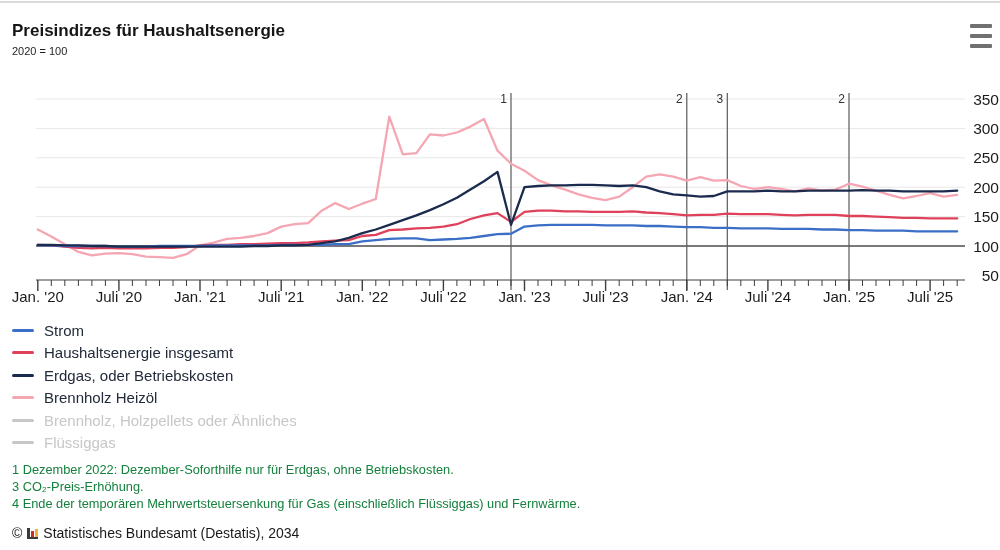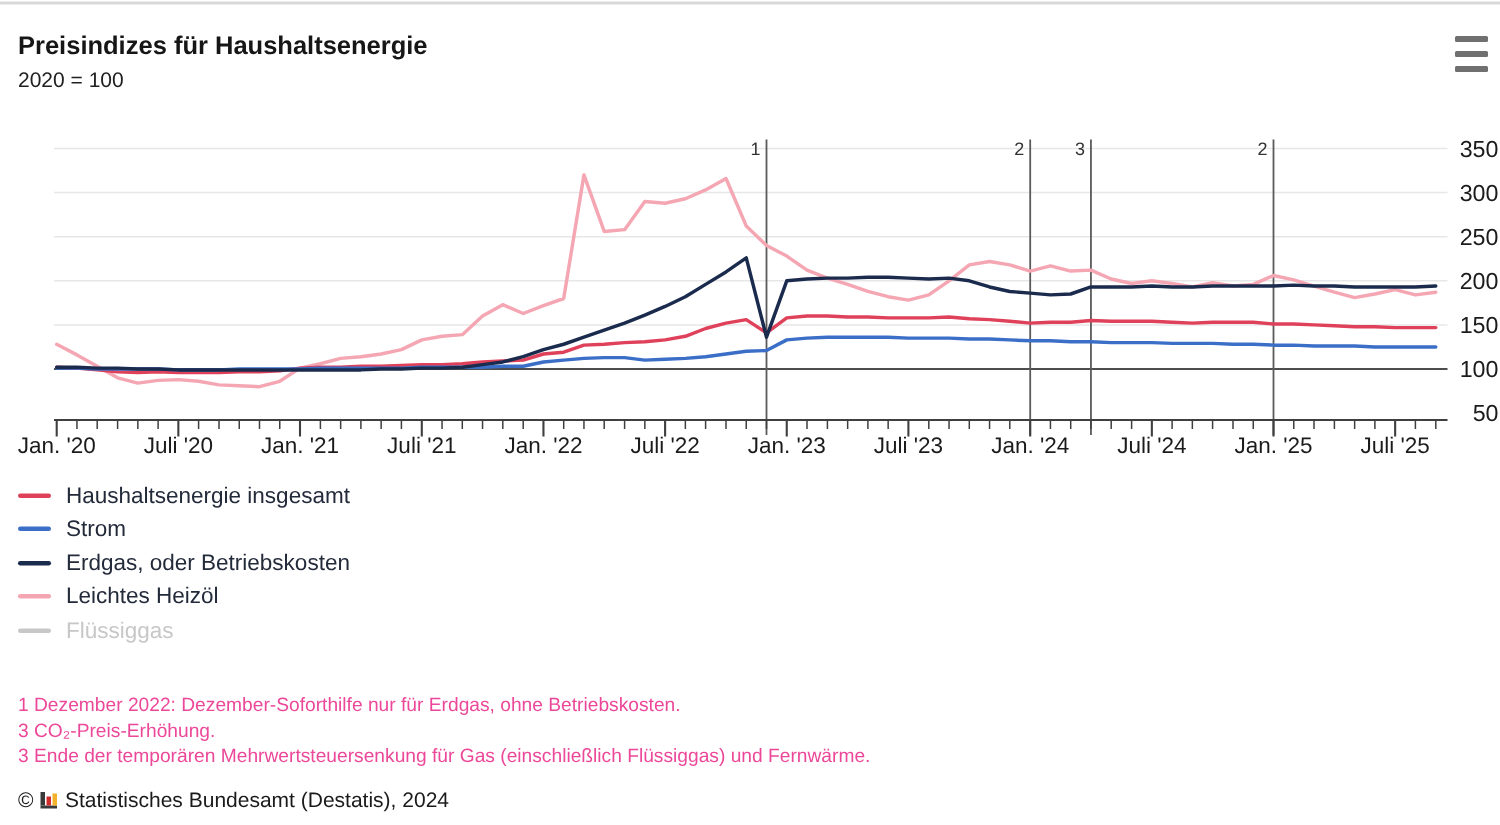--- a/index.html
+++ b/index.html
@@ -1,32 +1,32 @@
 <!DOCTYPE html>
 <html><head>
 <meta charset="utf-8">
 <style>
   * { margin:0; padding:0; box-sizing:border-box; }
   html,body { width:1000px; height:550px; background:#ffffff; overflow:hidden;
               font-family:"Liberation Sans","DejaVu Sans",sans-serif; }
   #stage { position:relative; width:1000px; height:550px; background:#fff; }
   .top-rule { position:absolute; left:0; top:1px; width:1000px; height:2px; background:#d9d9d9; }
   .title { position:absolute; left:12px; top:21px; font-size:17px; font-weight:bold; color:#161616; }
-  .subtitle { position:absolute; left:12px; top:45px; font-size:14px; color:#1f1f1f; }
+  .subtitle { position:absolute; left:12px; top:45px; font-size:11px; color:#1f1f1f; }
   .menu-btn { position:absolute; right:4px; top:23px; width:30px; height:26px; cursor:pointer;
               display:flex; flex-direction:column; justify-content:space-between; padding:1px 4px; }
   .menu-btn .bar { width:22px; height:4px; background:#707070; border-radius:1px; }
   #chart-wrap { position:absolute; left:0; top:85px; width:1000px; height:225px; }
   #chart-wrap svg { display:block; }
   .legend { position:absolute; left:12px; top:319px; list-style:none; }
   .legend li { height:22.5px; display:flex; align-items:center; gap:10px; cursor:pointer; }
   .legend .swatch { width:22px; height:3px; border-radius:2px; flex:0 0 auto; }
   .legend .lbl { font-size:15px; color:#232a3a; }
   .legend li.disabled .lbl { color:#c7c7c7; }
-  .footnotes { position:absolute; left:12px; top:461px; font-size:12.8px; color:#ec4899; line-height:17px; }
+  .footnotes { position:absolute; left:12px; top:461px; font-size:12.8px; color:#15803d; line-height:17px; }
   .source { position:absolute; left:12px; top:525px; display:flex; align-items:center; gap:5px;
             font-size:14px; color:#1a1a1a; }
   .destatis-logo { display:inline-flex; align-items:flex-end; gap:1px; height:12px;
                    border-bottom:2px solid #3a3a3a; padding-bottom:0; }
   .destatis-logo i { display:block; width:3px; }
   .destatis-logo .b1 { height:9px; background:#3a3a3a; }
   .destatis-logo .b2 { height:6px; background:#cf2b2b; }
   .destatis-logo .b3 { height:8px; background:#f3b229; }
 </style>
 </head>
@@ -151,49 +151,53 @@
         <text x="999" y="19.5" text-anchor="end" font-size="15.5" fill="#1b1b1b">350</text>
         <polyline points="37.8,144.5 51.3,151.6 64.8,159.2 78.4,166.9 91.9,170.4 105.4,168.6 118.9,168.1 132.4,169.2 146.0,171.6 159.5,172.2 173.0,172.8 186.5,169.2 200.0,160.4 213.6,157.5 227.1,153.9 240.6,152.8 254.1,151.0 267.6,148.1 281.2,141.6 294.7,139.2 308.2,138.1 321.7,125.7 335.2,118.1 348.8,124.0 362.3,118.7 375.8,114.0 389.3,31.6 402.8,69.3 416.4,68.1 429.9,49.3 443.4,50.5 456.9,47.5 470.4,41.6 484.0,34.0 497.5,65.7 511.0,78.7 524.5,85.7 538.0,95.1 551.6,100.4 565.1,104.6 578.6,109.3 592.1,112.8 605.6,115.1 619.2,111.6 632.7,102.2 646.2,91.6 659.7,89.3 673.2,91.6 686.8,95.7 700.3,92.2 713.8,95.7 727.3,95.1 740.8,101.0 754.4,104.0 767.9,102.2 781.4,104.0 794.9,106.3 808.4,103.4 822.0,105.7 835.5,104.6 849.0,98.7 862.5,101.6 876.0,105.7 889.6,109.8 903.1,113.4 916.6,111.0 930.1,108.1 943.6,111.6 957.2,109.8" fill="none" stroke="#f5a6b3" stroke-width="2.3" stroke-linejoin="round" stroke-linecap="round"></polyline>
         <polyline points="37.8,159.8 51.3,160.4 64.8,161.6 78.4,162.8 91.9,163.4 105.4,162.8 118.9,163.4 132.4,163.4 146.0,163.4 159.5,162.8 173.0,162.8 186.5,162.2 200.0,160.4 213.6,159.8 227.1,159.8 240.6,159.2 254.1,159.2 267.6,158.6 281.2,158.1 294.7,158.1 308.2,157.5 321.7,156.3 335.2,155.7 348.8,155.1 362.3,151.0 375.8,149.8 389.3,145.1 402.8,144.5 416.4,143.4 429.9,142.8 443.4,141.6 456.9,139.2 470.4,134.0 484.0,130.4 497.5,128.1 511.0,136.9 524.5,126.9 538.0,125.7 551.6,125.7 565.1,126.3 578.6,126.3 592.1,126.9 605.6,126.9 619.2,126.9 632.7,126.3 646.2,127.5 659.7,128.1 673.2,129.2 686.8,130.4 700.3,129.8 713.8,129.8 727.3,128.7 740.8,129.2 754.4,129.2 767.9,129.2 781.4,129.8 794.9,130.4 808.4,129.8 822.0,129.8 835.5,129.8 849.0,131.0 862.5,131.0 876.0,131.6 889.6,132.2 903.1,132.8 916.6,132.8 930.1,133.4 943.6,133.4 957.2,133.4" fill="none" stroke="#e0415a" stroke-width="2.3" stroke-linejoin="round" stroke-linecap="round"></polyline>
         <polyline points="37.8,160.4 51.3,160.4 64.8,161.0 78.4,161.0 91.9,161.0 105.4,161.0 118.9,161.6 132.4,161.6 146.0,161.6 159.5,161.0 173.0,161.0 186.5,161.0 200.0,161.0 213.6,160.4 227.1,160.4 240.6,160.4 254.1,160.4 267.6,160.4 281.2,159.8 294.7,159.8 308.2,159.8 321.7,159.8 335.2,159.2 348.8,159.2 362.3,156.3 375.8,155.1 389.3,153.9 402.8,153.4 416.4,153.4 429.9,155.1 443.4,154.5 456.9,153.9 470.4,152.8 484.0,151.0 497.5,149.2 511.0,148.7 524.5,141.6 538.0,140.4 551.6,139.8 565.1,139.8 578.6,139.8 592.1,139.8 605.6,140.4 619.2,140.4 632.7,140.4 646.2,141.0 659.7,141.0 673.2,141.6 686.8,142.2 700.3,142.2 713.8,142.8 727.3,142.8 740.8,143.4 754.4,143.4 767.9,143.4 781.4,143.9 794.9,143.9 808.4,143.9 822.0,144.5 835.5,144.5 849.0,145.1 862.5,145.1 876.0,145.7 889.6,145.7 903.1,145.7 916.6,146.3 930.1,146.3 943.6,146.3 957.2,146.3" fill="none" stroke="#3b6fc7" stroke-width="2.3" stroke-linejoin="round" stroke-linecap="round"></polyline>
         <polyline points="37.8,159.8 51.3,159.8 64.8,160.4 78.4,160.4 91.9,161.0 105.4,161.0 118.9,161.6 132.4,161.6 146.0,161.6 159.5,161.6 173.0,161.6 186.5,161.6 200.0,161.6 213.6,161.6 227.1,161.6 240.6,161.6 254.1,161.0 267.6,161.0 281.2,160.4 294.7,160.4 308.2,159.8 321.7,158.1 335.2,156.3 348.8,152.8 362.3,148.1 375.8,144.5 389.3,139.8 402.8,135.1 416.4,130.4 429.9,125.1 443.4,119.3 456.9,112.8 470.4,104.6 484.0,96.3 497.5,86.9 511.0,139.8 524.5,102.2 538.0,101.0 551.6,100.4 565.1,100.4 578.6,99.8 592.1,99.8 605.6,100.4 619.2,101.0 632.7,100.4 646.2,102.2 659.7,106.3 673.2,109.3 686.8,110.4 700.3,111.6 713.8,111.0 727.3,106.3 740.8,106.3 754.4,106.3 767.9,105.7 781.4,106.3 794.9,106.3 808.4,105.7 822.0,105.7 835.5,105.7 849.0,105.7 862.5,105.1 876.0,105.7 889.6,105.7 903.1,106.3 916.6,106.3 930.1,106.3 943.6,106.3 957.2,105.7" fill="none" stroke="#1b2b4d" stroke-width="2.3" stroke-linejoin="round" stroke-linecap="round"></polyline>
       </svg>
     </div>
 
   <ul class="legend" id="legend">
       <li>
+        <span class="swatch" style="background: rgb(59, 111, 199);"></span>
+        <span class="lbl">Strom</span>
+      </li>
+      <li>
         <span class="swatch" style="background: rgb(224, 65, 90);"></span>
         <span class="lbl">Haushaltsenergie insgesamt</span>
       </li>
       <li>
-        <span class="swatch" style="background: rgb(59, 111, 199);"></span>
-        <span class="lbl">Strom</span>
-      </li>
-      <li>
         <span class="swatch" style="background: rgb(27, 43, 77);"></span>
         <span class="lbl">Erdgas, oder Betriebskosten</span>
       </li>
       <li>
         <span class="swatch" style="background: rgb(245, 166, 179);"></span>
-        <span class="lbl">Leichtes Heizöl</span>
+        <span class="lbl">Brennholz Heizöl</span>
+      </li>
+      <li class="disabled">
+        <span class="swatch" style="background: rgb(199, 199, 199);"></span>
+        <span class="lbl">Brennholz, Holzpellets oder Ähnliches</span>
       </li>
       <li class="disabled">
         <span class="swatch" style="background: rgb(199, 199, 199);"></span>
         <span class="lbl">Flüssiggas</span>
       </li>
     </ul>
 
   <div class="footnotes" id="footnotes">
       <div>1 Dezember 2022: Dezember-Soforthilfe nur für Erdgas, ohne Betriebskosten.</div>
       <div>3 CO₂-Preis-Erhöhung.</div>
-      <div>3 Ende der temporären Mehrwertsteuersenkung für Gas (einschließlich Flüssiggas) und Fernwärme.</div>
+      <div>4 Ende der temporären Mehrwertsteuersenkung für Gas (einschließlich Flüssiggas) und Fernwärme.</div>
     </div>
 
   <div class="source">
     <span>©</span>
     <span class="destatis-logo">
       <i class="b1"></i>
         <i class="b2"></i>
         <i class="b3"></i>
     </span>
-    <span>Statistisches Bundesamt (Destatis), 2024</span>
+    <span>Statistisches Bundesamt (Destatis), 2034</span>
   </div>
 </div>
 
 </body></html>

